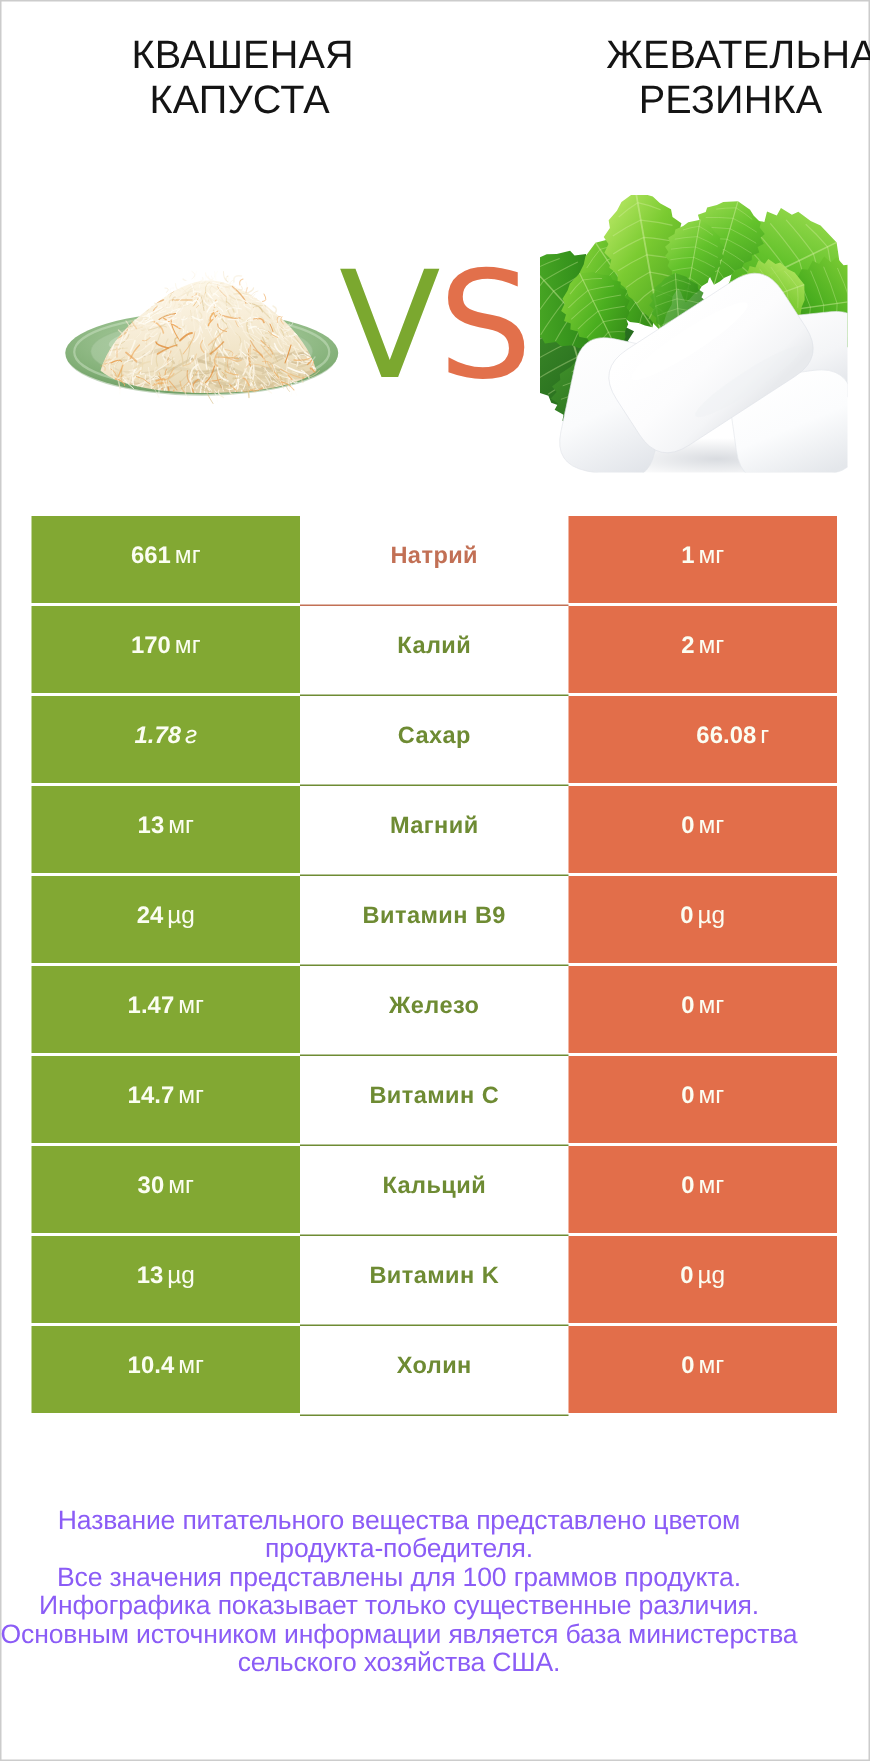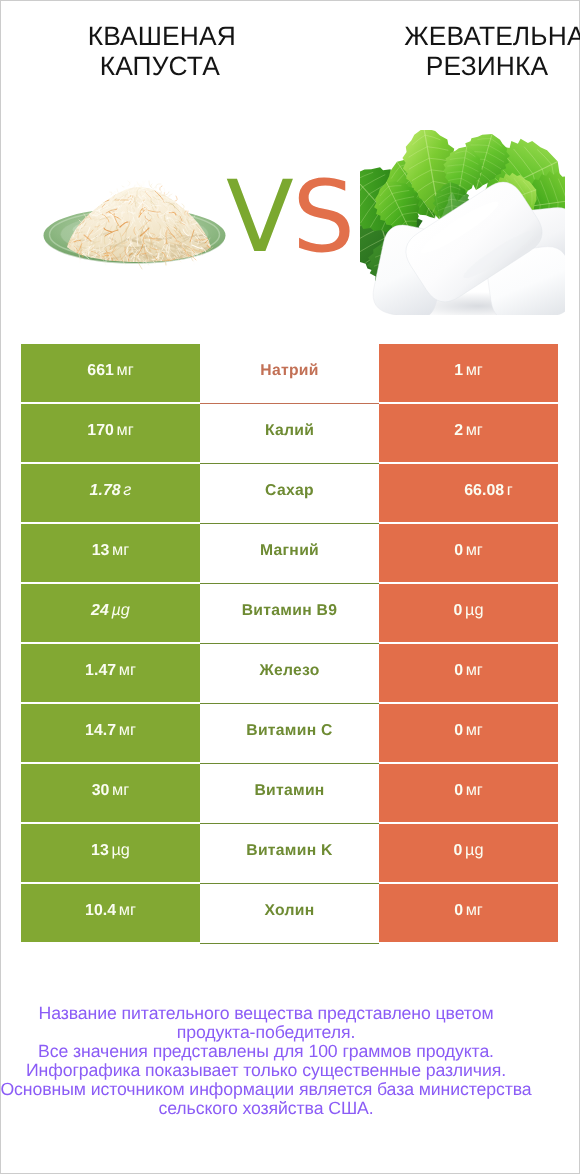--- a/index.html
+++ b/index.html
@@ -1328,21 +1328,21 @@
           <span class="val">13<span class="u">мг</span></span>
         </div>
         <div class="cell cell-mid" style="border-bottom: 1px solid rgb(110, 139, 51);">
           <span class="lbl" style="color:#6e8b33">Магний</span>
         </div>
         <div class="cell cell-right" style="background: rgb(226, 110, 74);">
           <span class="val">0<span class="u">мг</span></span>
         </div>
       </div>
       <div class="row">
-        <div class="cell cell-left" style="background: rgb(130, 168, 51); font-style: italic;">
+        <div class="cell cell-left" style="background: rgb(130, 168, 51);">
           <span class="val">24<span class="u">µg</span></span>
         </div>
         <div class="cell cell-mid" style="border-bottom: 1px solid rgb(110, 139, 51);">
           <span class="lbl" style="color:#6e8b33">Витамин B9</span>
         </div>
         <div class="cell cell-right" style="background: rgb(226, 110, 74);">
           <span class="val">0<span class="u">µg</span></span>
         </div>
       </div>
       <div class="row">
@@ -1365,21 +1365,21 @@
         </div>
         <div class="cell cell-right" style="background: rgb(226, 110, 74);">
           <span class="val">0<span class="u">мг</span></span>
         </div>
       </div>
       <div class="row">
         <div class="cell cell-left" style="background: rgb(130, 168, 51);">
           <span class="val">30<span class="u">мг</span></span>
         </div>
         <div class="cell cell-mid" style="border-bottom: 1px solid rgb(110, 139, 51);">
-          <span class="lbl" style="color:#6e8b33">Витамин</span>
+          <span class="lbl" style="color:#6e8b33">Кальций</span>
         </div>
         <div class="cell cell-right" style="background: rgb(226, 110, 74);">
           <span class="val">0<span class="u">мг</span></span>
         </div>
       </div>
       <div class="row">
         <div class="cell cell-left" style="background: rgb(130, 168, 51);">
           <span class="val">13<span class="u">µg</span></span>
         </div>
         <div class="cell cell-mid" style="border-bottom: 1px solid rgb(110, 139, 51);">

